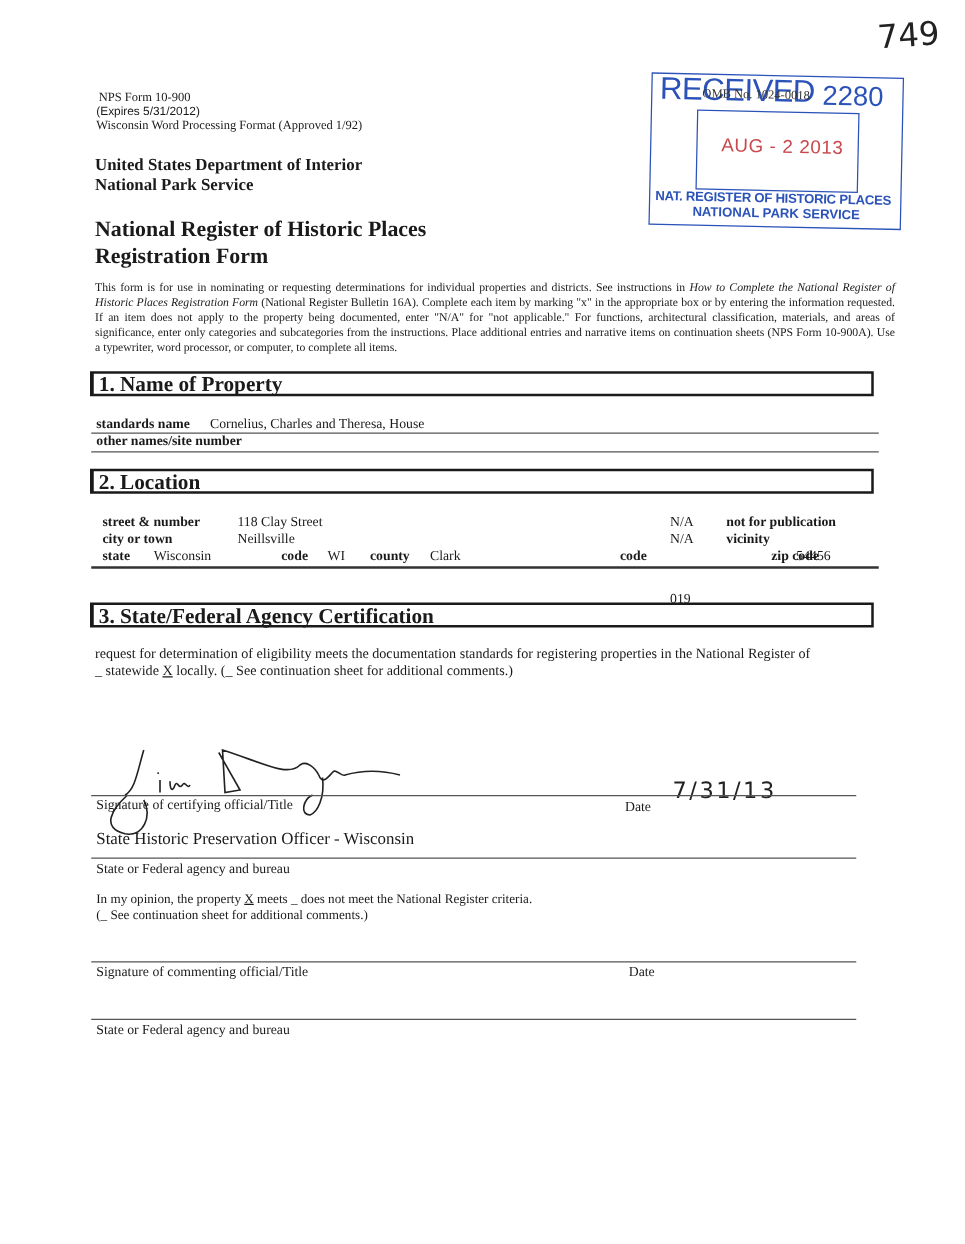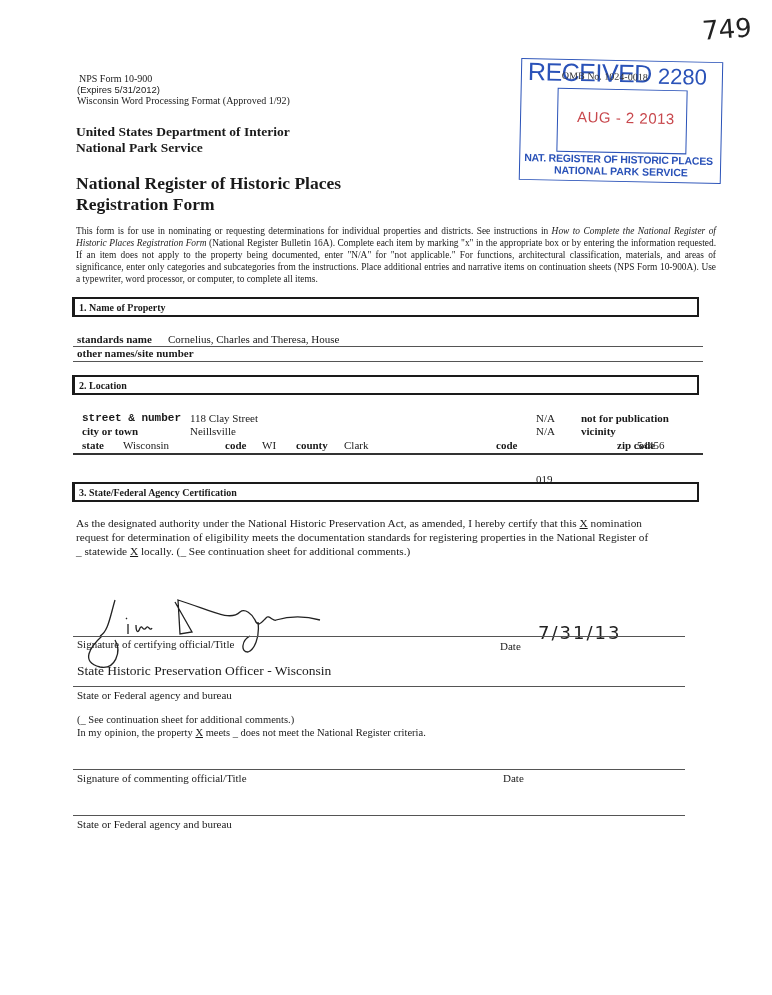--- a/index.html
+++ b/index.html
@@ -13,21 +13,21 @@
   .sans { font-family: "Liberation Sans", "DejaVu Sans", sans-serif; }
   .hdr-bold { font-weight: bold; font-size: 13.5px; line-height: 16px; }
   .title-bold { font-weight: bold; font-size: 17.5px; line-height: 21px; }
   .instr { font-size: 9.4px; line-height: 12px; width: 640px; text-align: justify; }
   .instr i { font-style: italic; }
   .sec-box {
     position: absolute; left: 72px; width: 627px; height: 20px;
     border: 2px solid #1a1a1a; box-sizing: border-box;
     border-left-width: 3px;
   }
-  .sec-box span { position: absolute; left: 4px; top: 0px; font-weight: bold; font-size: 10px; line-height: 17px; }
+  .sec-box span { position: absolute; left: 4px; top: 0px; font-weight: bold; font-size: 17px; line-height: 17px; }
   .rule { position: absolute; height: 1px; background: #555; }
   .rule.thick { height: 2px; background: #333; }
   .lbl { font-weight: bold; font-size: 11px; line-height: 13px; }
   .val { font-size: 11px; line-height: 13px; }
   .body-text { font-size: 11.3px; line-height: 14px; }
   .u { text-decoration: underline; }
   .stamp {
     position: absolute; left: 520px; top: 60px; width: 200px; height: 120px;
     border: 1.5px solid #2a52b8; transform: rotate(1.2deg); color: #2a52b8;
     font-family: "Liberation Sans", "DejaVu Sans", sans-serif;
@@ -76,21 +76,21 @@
 <div class="abs lbl" style="left:77px; top:333px;">standards name</div>
 <div class="abs val" style="left:168px; top:333px;">Cornelius, Charles and Theresa, House</div>
 <div class="rule" style="left:73px; top:346px; width:630px;"></div>
 <div class="abs lbl" style="left:77px; top:347px;">other names/site number</div>
 <div class="abs val" style="left:210px; top:347px; width:300px; height:13px;"></div>
 <div class="rule" style="left:73px; top:361px; width:630px;"></div>
 
 <div class="sec-box" style="top:375px;">
   <span>2. Location</span>
 </div>
-<div class="abs lbl" style="left:82px; top:412px;font-family:Liberation Mono, monospace;">street &amp; number</div>
+<div class="abs lbl" style="left:82px; top:412px;">street &amp; number</div>
 <div class="abs val" style="left:190px; top:412px;">118 Clay Street</div>
 <div class="abs val" style="left:536px; top:412px;">N/A</div>
 <div class="abs lbl" style="left:581px; top:412px;">not for publication</div>
 
 <div class="abs lbl" style="left:82px; top:425px;">city or town</div>
 <div class="abs val" style="left:190px; top:425px;">Neillsville</div>
 <div class="abs val" style="left:536px; top:425px;">N/A</div>
 <div class="abs lbl" style="left:581px; top:425px;">vicinity</div>
 
 <div class="abs lbl" style="left:82px; top:439px;">state</div>
@@ -103,21 +103,20 @@
 <div class="abs val" style="left:536px; top:439px;margin-top:34px;">019</div>
 <div class="abs lbl" style="left:601px; top:439px;margin-left:16px;">zip code</div>
 <div class="abs val" style="left:637px; top:439px;">54456</div>
 <div class="rule thick" style="left:73px; top:453px; width:630px;"></div>
 
 <div class="sec-box" style="top:482px;">
   <span>3. State/Federal Agency Certification</span>
 </div>
 
 <div class="abs body-text" style="left:76px; top:516px; width:640px;">
-  <div><span>As the designated authority under the National Historic Preservation Act, as amended, I hereby certify that this </span><span class="u">X</span><span> nomination</span></div>
   <div>request for determination of eligibility meets the documentation standards for registering properties in the National Register of</div>
   <div><span>_ statewide </span><span class="u">X</span><span> locally. (_ See continuation sheet for additional comments.)</span></div>
 </div>
 
 <svg class="abs" style="left:80px; top:592px;" width="250" height="80" viewBox="0 0 250 80">
   <path d="M35 8 C30 25 28 40 20 44 M22 44 C10 55 0 70 20 75 C35 78 42 60 35 48" stroke="#222" stroke-width="1.3" fill="none"></path>
   <path d="M48 32 L48 42 M46 26 L47 27 M56 33 C56 40 58 42 60 36 C62 32 63 40 66 36 C68 32 70 40 72 36" stroke="#222" stroke-width="1.3" fill="none"></path>
   <path d="M95 10 L112 40 L100 42 L98 8 C130 18 150 30 160 20 C165 16 172 22 175 28 C178 36 182 30 186 26 C188 22 194 30 196 28 C210 24 225 24 240 28" stroke="#222" stroke-width="1.3" fill="none"></path>
   <path d="M178 30 C180 46 174 58 168 60 C160 60 162 48 170 44" stroke="#222" stroke-width="1.3" fill="none"></path>
 </svg>
@@ -125,22 +124,22 @@
 
 <div class="rule" style="left:73px; top:636px; width:612px;"></div>
 <div class="abs val" style="left:77px; top:638px;">Signature of certifying official/Title</div>
 <div class="abs val" style="left:500px; top:640px;">Date</div>
 
 <div class="abs" style="left:77px; top:663px; font-size:13.5px; line-height:16px;">State Historic Preservation Officer - Wisconsin</div>
 <div class="rule" style="left:73px; top:686px; width:612px;"></div>
 <div class="abs val" style="left:77px; top:689px;">State or Federal agency and bureau</div>
 
 <div class="abs body-text" style="left:77px; top:713px; font-size:10.5px; line-height:13px;">
+  <div><span>In my opinion, the property </span><span class="u">X</span><span> meets _ does not meet the National Register criteria.</span></div>
   <div>(_ See continuation sheet for additional comments.)</div>
-  <div><span>In my opinion, the property </span><span class="u">X</span><span> meets _ does not meet the National Register criteria.</span></div>
 </div>
 
 <div class="rule" style="left:73px; top:769px; width:612px;"></div>
 <div class="abs val" style="left:77px; top:772px;">Signature of commenting official/Title</div>
 <div class="abs val" style="left:503px; top:772px;">Date</div>
 
 <div class="rule" style="left:73px; top:815px; width:612px;"></div>
 <div class="abs val" style="left:77px; top:818px;">State or Federal agency and bureau</div>
 
 </body></html>

